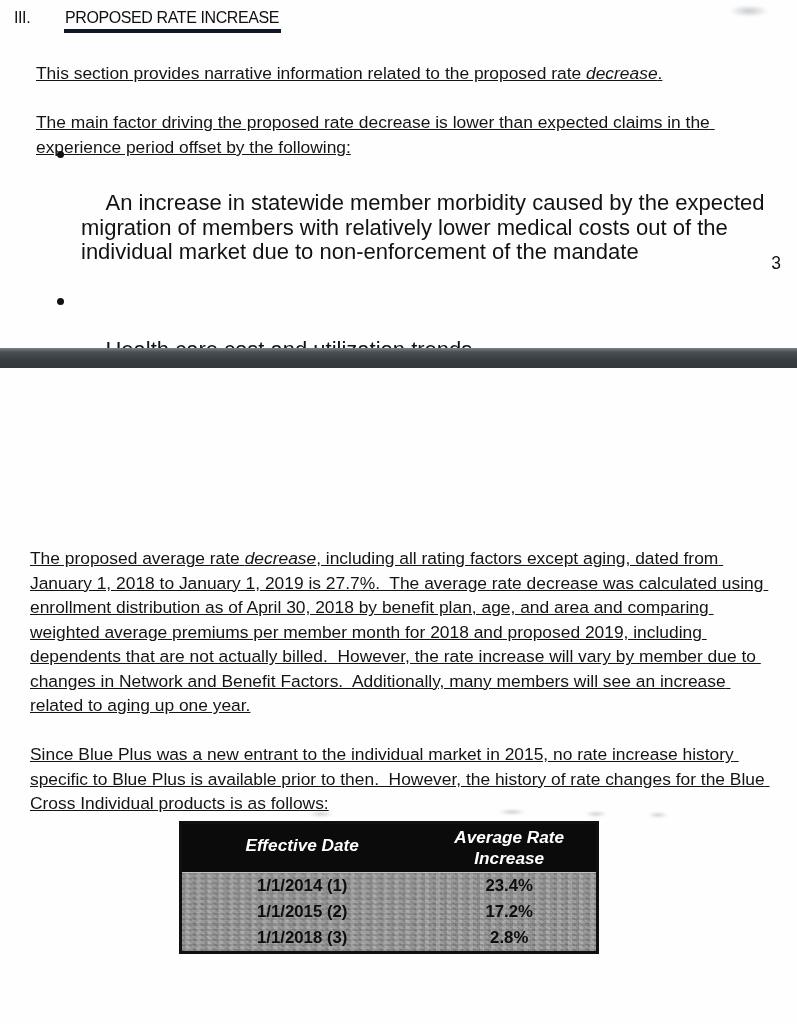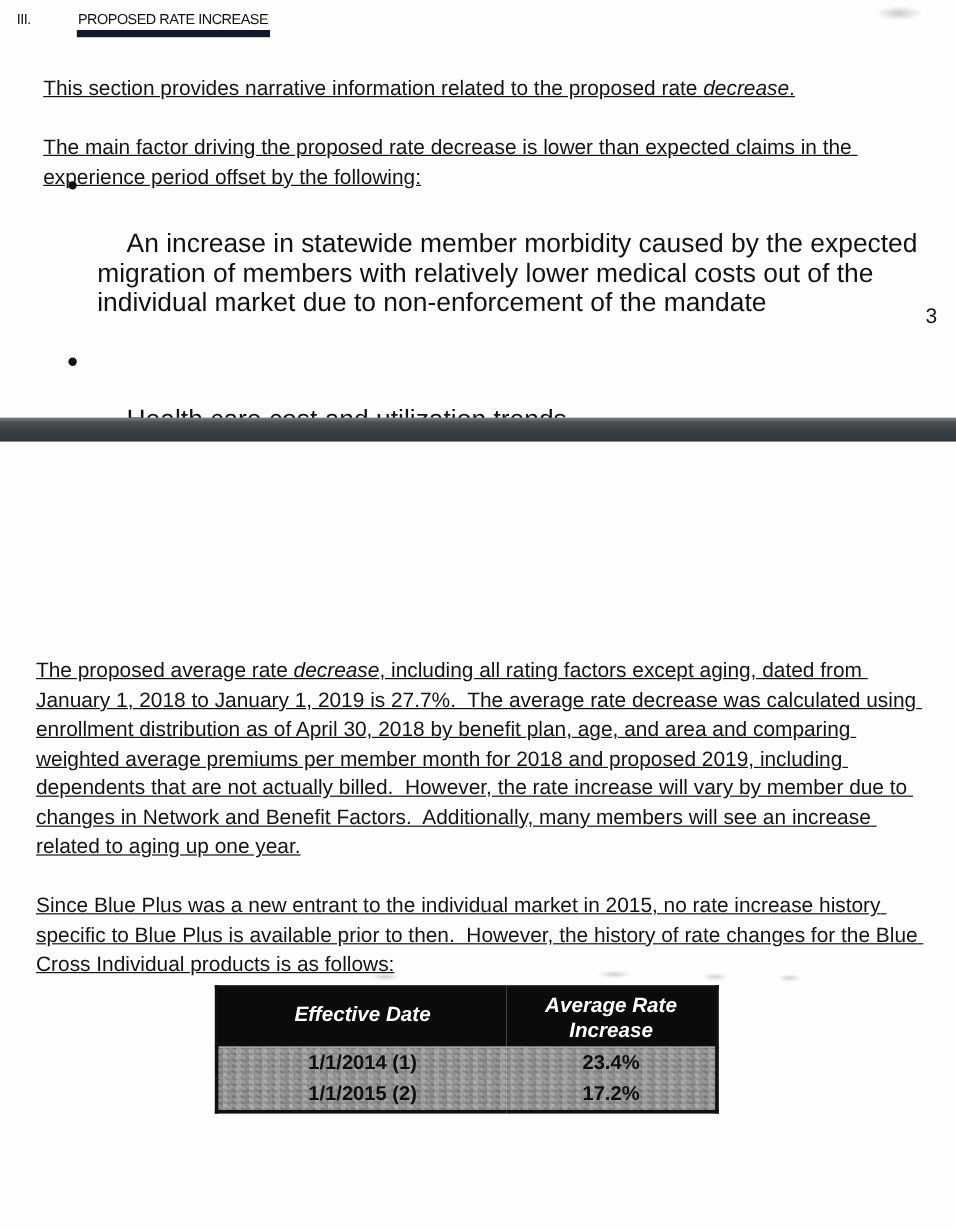--- a/index.html
+++ b/index.html
@@ -10,26 +10,26 @@
     overflow: hidden;
     font-family: "Liberation Sans", sans-serif;
     color: #121212;
   }
   .abs { position: absolute; }
 
   
   .heading {
     top: 9px; left: 14px;
     display: flex; align-items: flex-start;
-    font-size: 12px; letter-spacing: -0.4px;
+    font-size: 16px; letter-spacing: -0.4px;
     color: #101010;
   }
   .heading .numeral { width: 50px; }
   .heading .title {
-    border-bottom: 6px solid #0f172a;
+    border-bottom: 4px solid #0f172a;
     padding: 0 2px 2px 1px;
   }
 
   .para {
     font-size: 17.4px;
     line-height: 24.5px;
     white-space: pre-wrap;
     color: #141414;
     text-decoration: underline;
   }
@@ -166,14 +166,18 @@
   </thead>
   <tbody id="rate-rows">
       <tr>
         <td>1/1/2014 (1)</td>
         <td>23.4%</td>
       </tr>
       <tr>
         <td>1/1/2015 (2)</td>
         <td>17.2%</td>
       </tr>
+      <tr>
+        <td>1/1/2018 (3)</td>
+        <td>2.8%</td>
+      </tr>
     </tbody>
 </table>
 
 </body></html>

